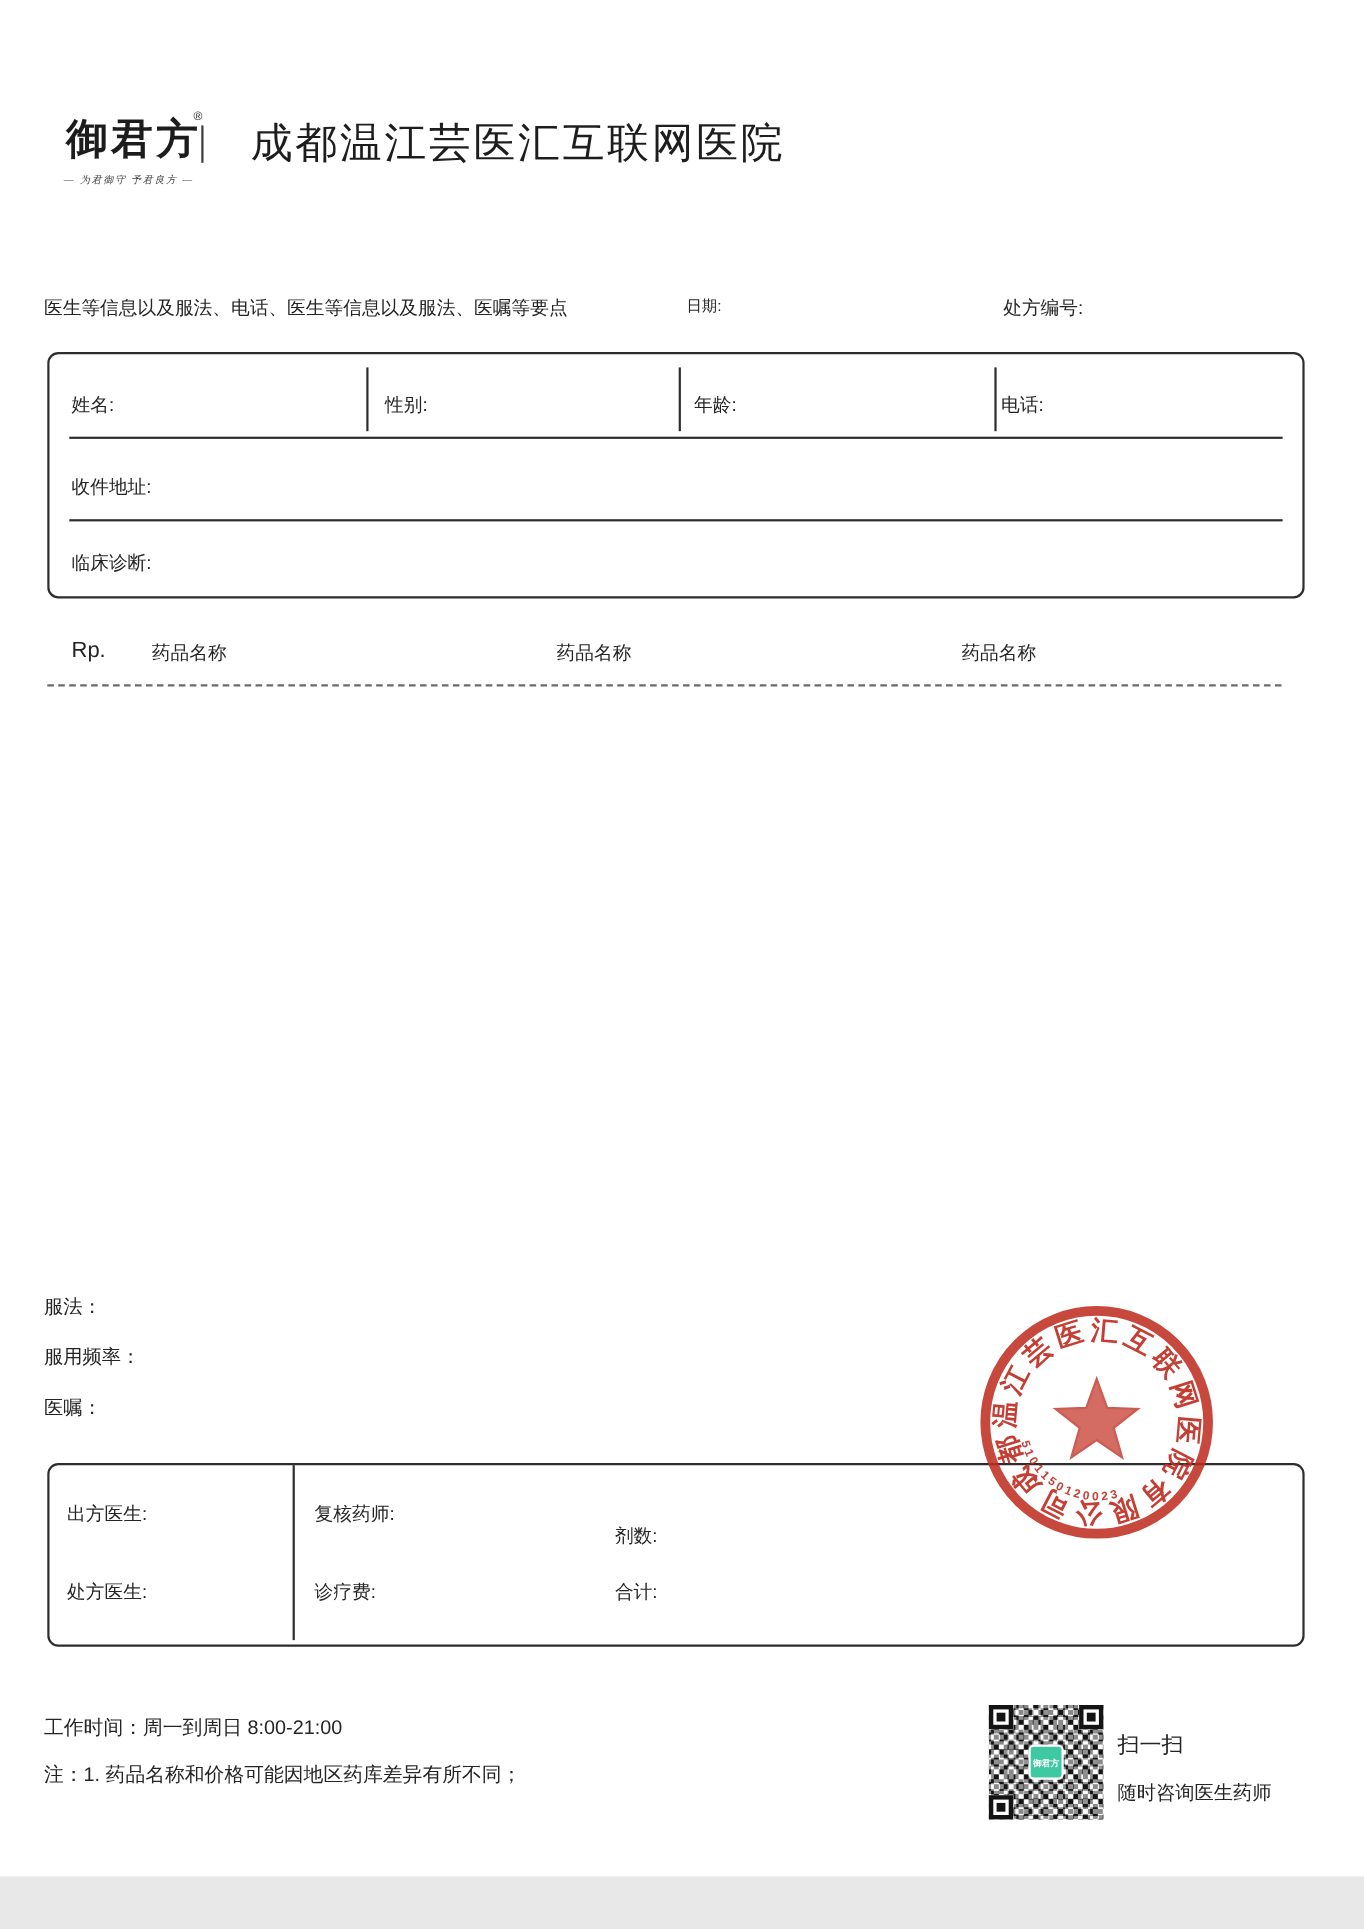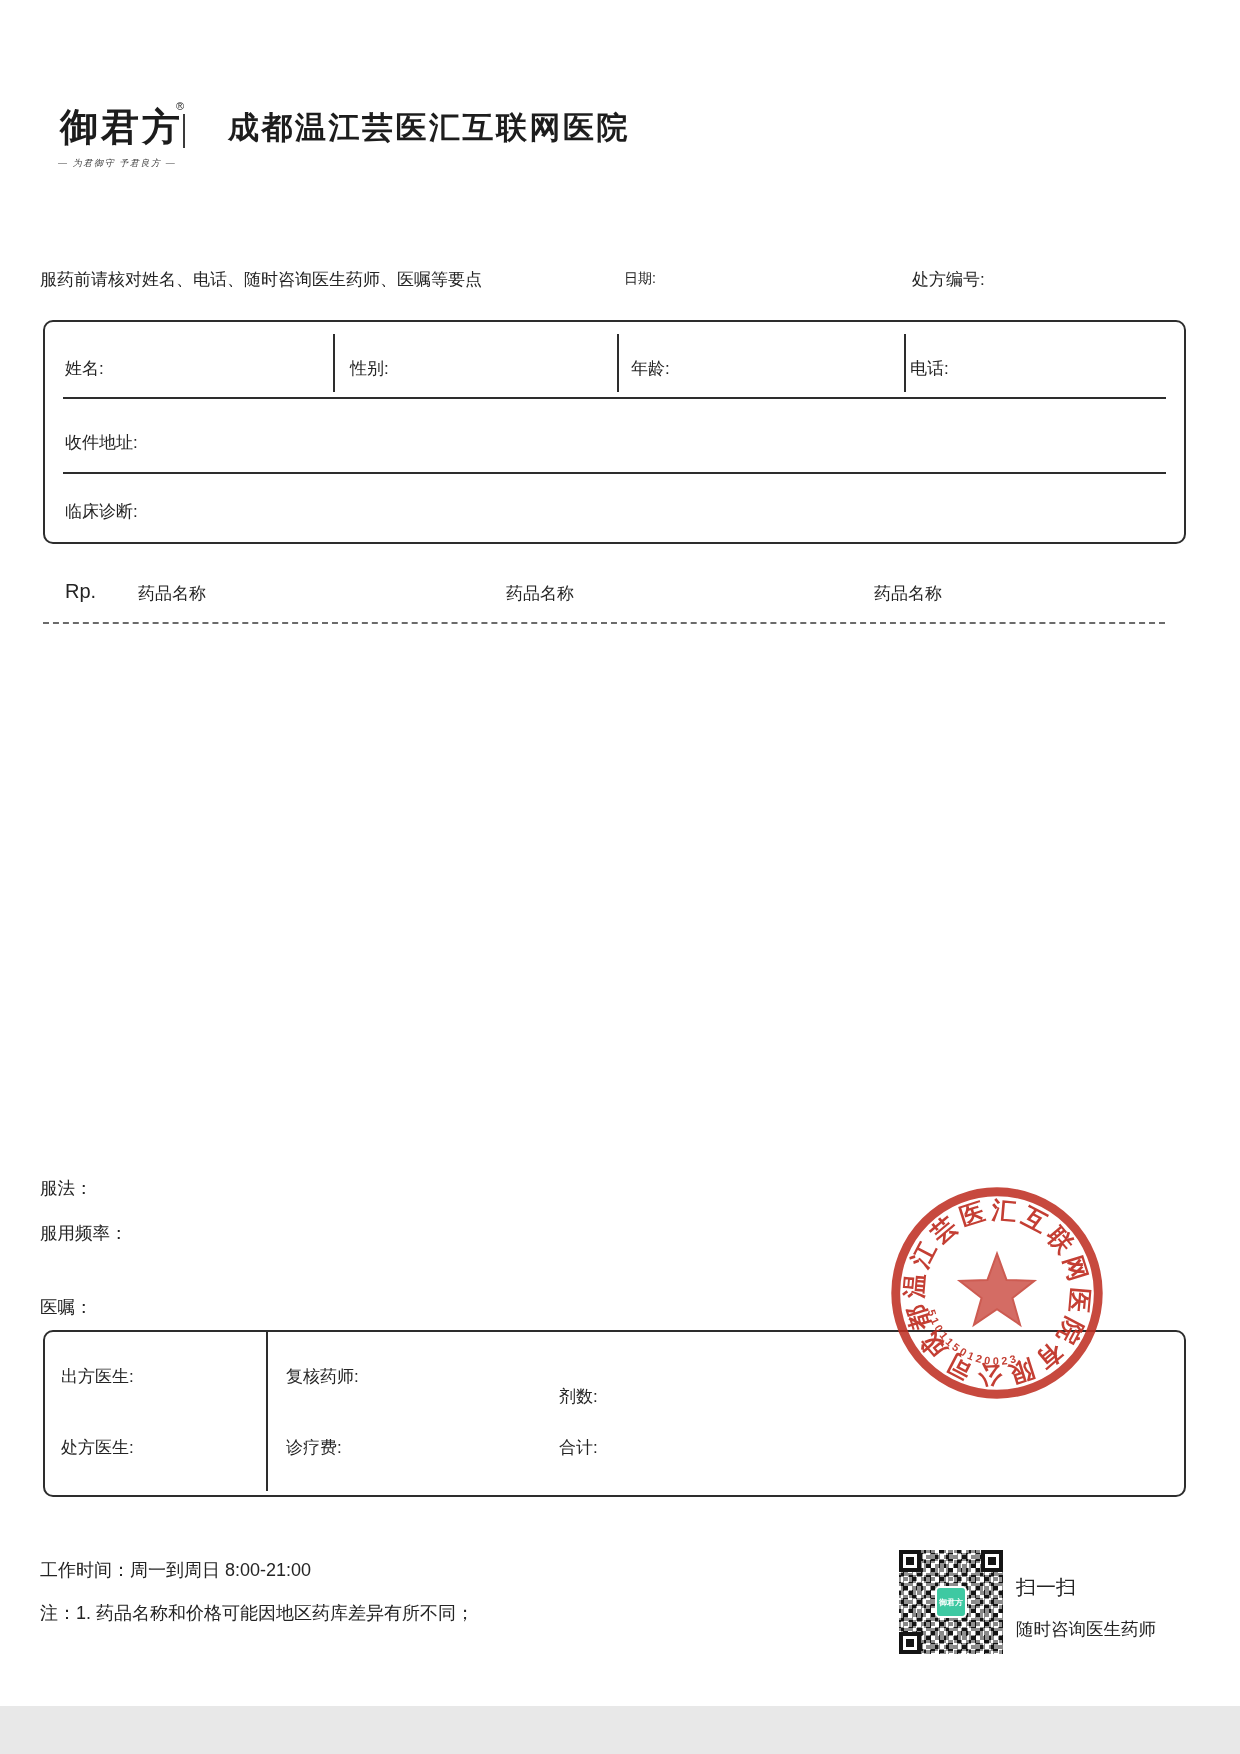--- a/index.html
+++ b/index.html
@@ -8,42 +8,42 @@
     margin:0 auto; overflow:hidden;
     font-family:"Liberation Sans","DejaVu Sans",sans-serif;
     color:#242424;
   }
   .t{position:absolute; white-space:nowrap; line-height:1.15; color:#242424;}
   
   .logo-text{left:60px; top:106px; font-size:38px; font-weight:bold; letter-spacing:3px; color:#1c1c1c;}
   .logo-reg{position:absolute; left:176px; top:100px; font-size:11px; color:#1c1c1c;}
   .logo-vmark{position:absolute; left:183px; top:114px; width:2px; height:34px; background:#3a3a3a;}
   .logo-tagline{left:58px; top:158px; font-size:9px; letter-spacing:1.6px; color:#3f3f3f;font-style:italic;}
-  .hospital-name{left:228px; top:110px; font-size:31px; font-weight:bold; letter-spacing:2.5px; color:#1d1d1d;}
+  .hospital-name{left:228px; top:110px; font-size:38px; font-weight:normal; letter-spacing:2.5px; color:#1d1d1d;}
   
   .notice-check{left:40px; top:270px; font-size:17px;}
   .date-label{left:624px; top:270px; font-size:14px;}
   .rx-label{left:912px; top:270px; font-size:17px;}
   
   .box{position:absolute; border:2px solid #2d2d2d; border-radius:10px; background:transparent;}
   .patient-box{left:43px; top:320px; width:1139px; height:220px;}
   .sig-box{left:43px; top:1330px; width:1139px; height:163px;}
   .vdiv{position:absolute; width:2px; background:#2d2d2d;}
   .hline{position:absolute; height:2px; background:#2d2d2d;}
   .cell-label{position:absolute; font-size:17px; white-space:nowrap; color:#242424;}
   
   .rp-label{left:65px; top:580px; font-size:20px;}
   .drug-col-1{left:138px; top:584px; font-size:17px;}
   .drug-col-2{left:506px; top:584px; font-size:17px;}
   .drug-col-3{left:874px; top:584px; font-size:17px;}
   .dashed-divider{position:absolute; left:43px; top:622px; width:1122px; border-top:2px dashed #6b6b6b;}
   
   .usage-method{left:40px; top:1178px; font-size:17.5px;}
   .usage-frequency{left:40px; top:1223px; font-size:17.5px;}
-  .usage-advice{left:40px; top:1269px; font-size:17.5px;margin-top:28px;}
+  .usage-advice{left:40px; top:1269px; font-size:17.5px;}
   
   .stamp{position:absolute; left:879px; top:1175px; width:236px; height:236px; opacity:.92; z-index:5;}
   
   .wh-line{left:40px; top:1560px; font-size:18px;}
   .note-1{left:40px; top:1603px; font-size:18px;}
   .note-2{left:40px; top:1645px; font-size:18px;}
   
   .qr{position:absolute; left:899px; top:1550px; width:104px; height:104px; background:
       repeating-conic-gradient(#141414 0 25%, #ffffff 0 50%) 0 0/ 9px 9px;}
   .qr .overlay{position:absolute; inset:0; background:
@@ -62,21 +62,21 @@
 <body>
 
 <div class="page">
 
   <div class="t logo-text">御君方</div>
   <div class="logo-reg">®</div>
   <div class="logo-vmark"></div>
   <div class="t logo-tagline">— 为君御守  予君良方 —</div>
   <div class="t hospital-name">成都温江芸医汇互联网医院</div>
 
-  <div class="t notice-check">服药前请核对姓名、电话、随时咨询医生药师、医嘱等要点</div>
+  <div class="t notice-check">医生等信息以及服法、电话、医生等信息以及服法、医嘱等要点</div>
   <div class="t date-label">日期:</div>
   <div class="t rx-label">处方编号:</div>
 
   <div class="box patient-box">
     <span class="cell-label" style="left:20px; top:35px;">姓名:</span>
     <span class="cell-label" style="left:305px; top:35px;">性别:</span>
     <span class="cell-label" style="left:586px; top:35px;">年龄:</span>
     <span class="cell-label" style="left:865px; top:35px;">电话:</span>
     <span class="vdiv" style="left:288px; top:12px; height:58px;"></span>
     <span class="vdiv" style="left:572px; top:12px; height:58px;"></span>

